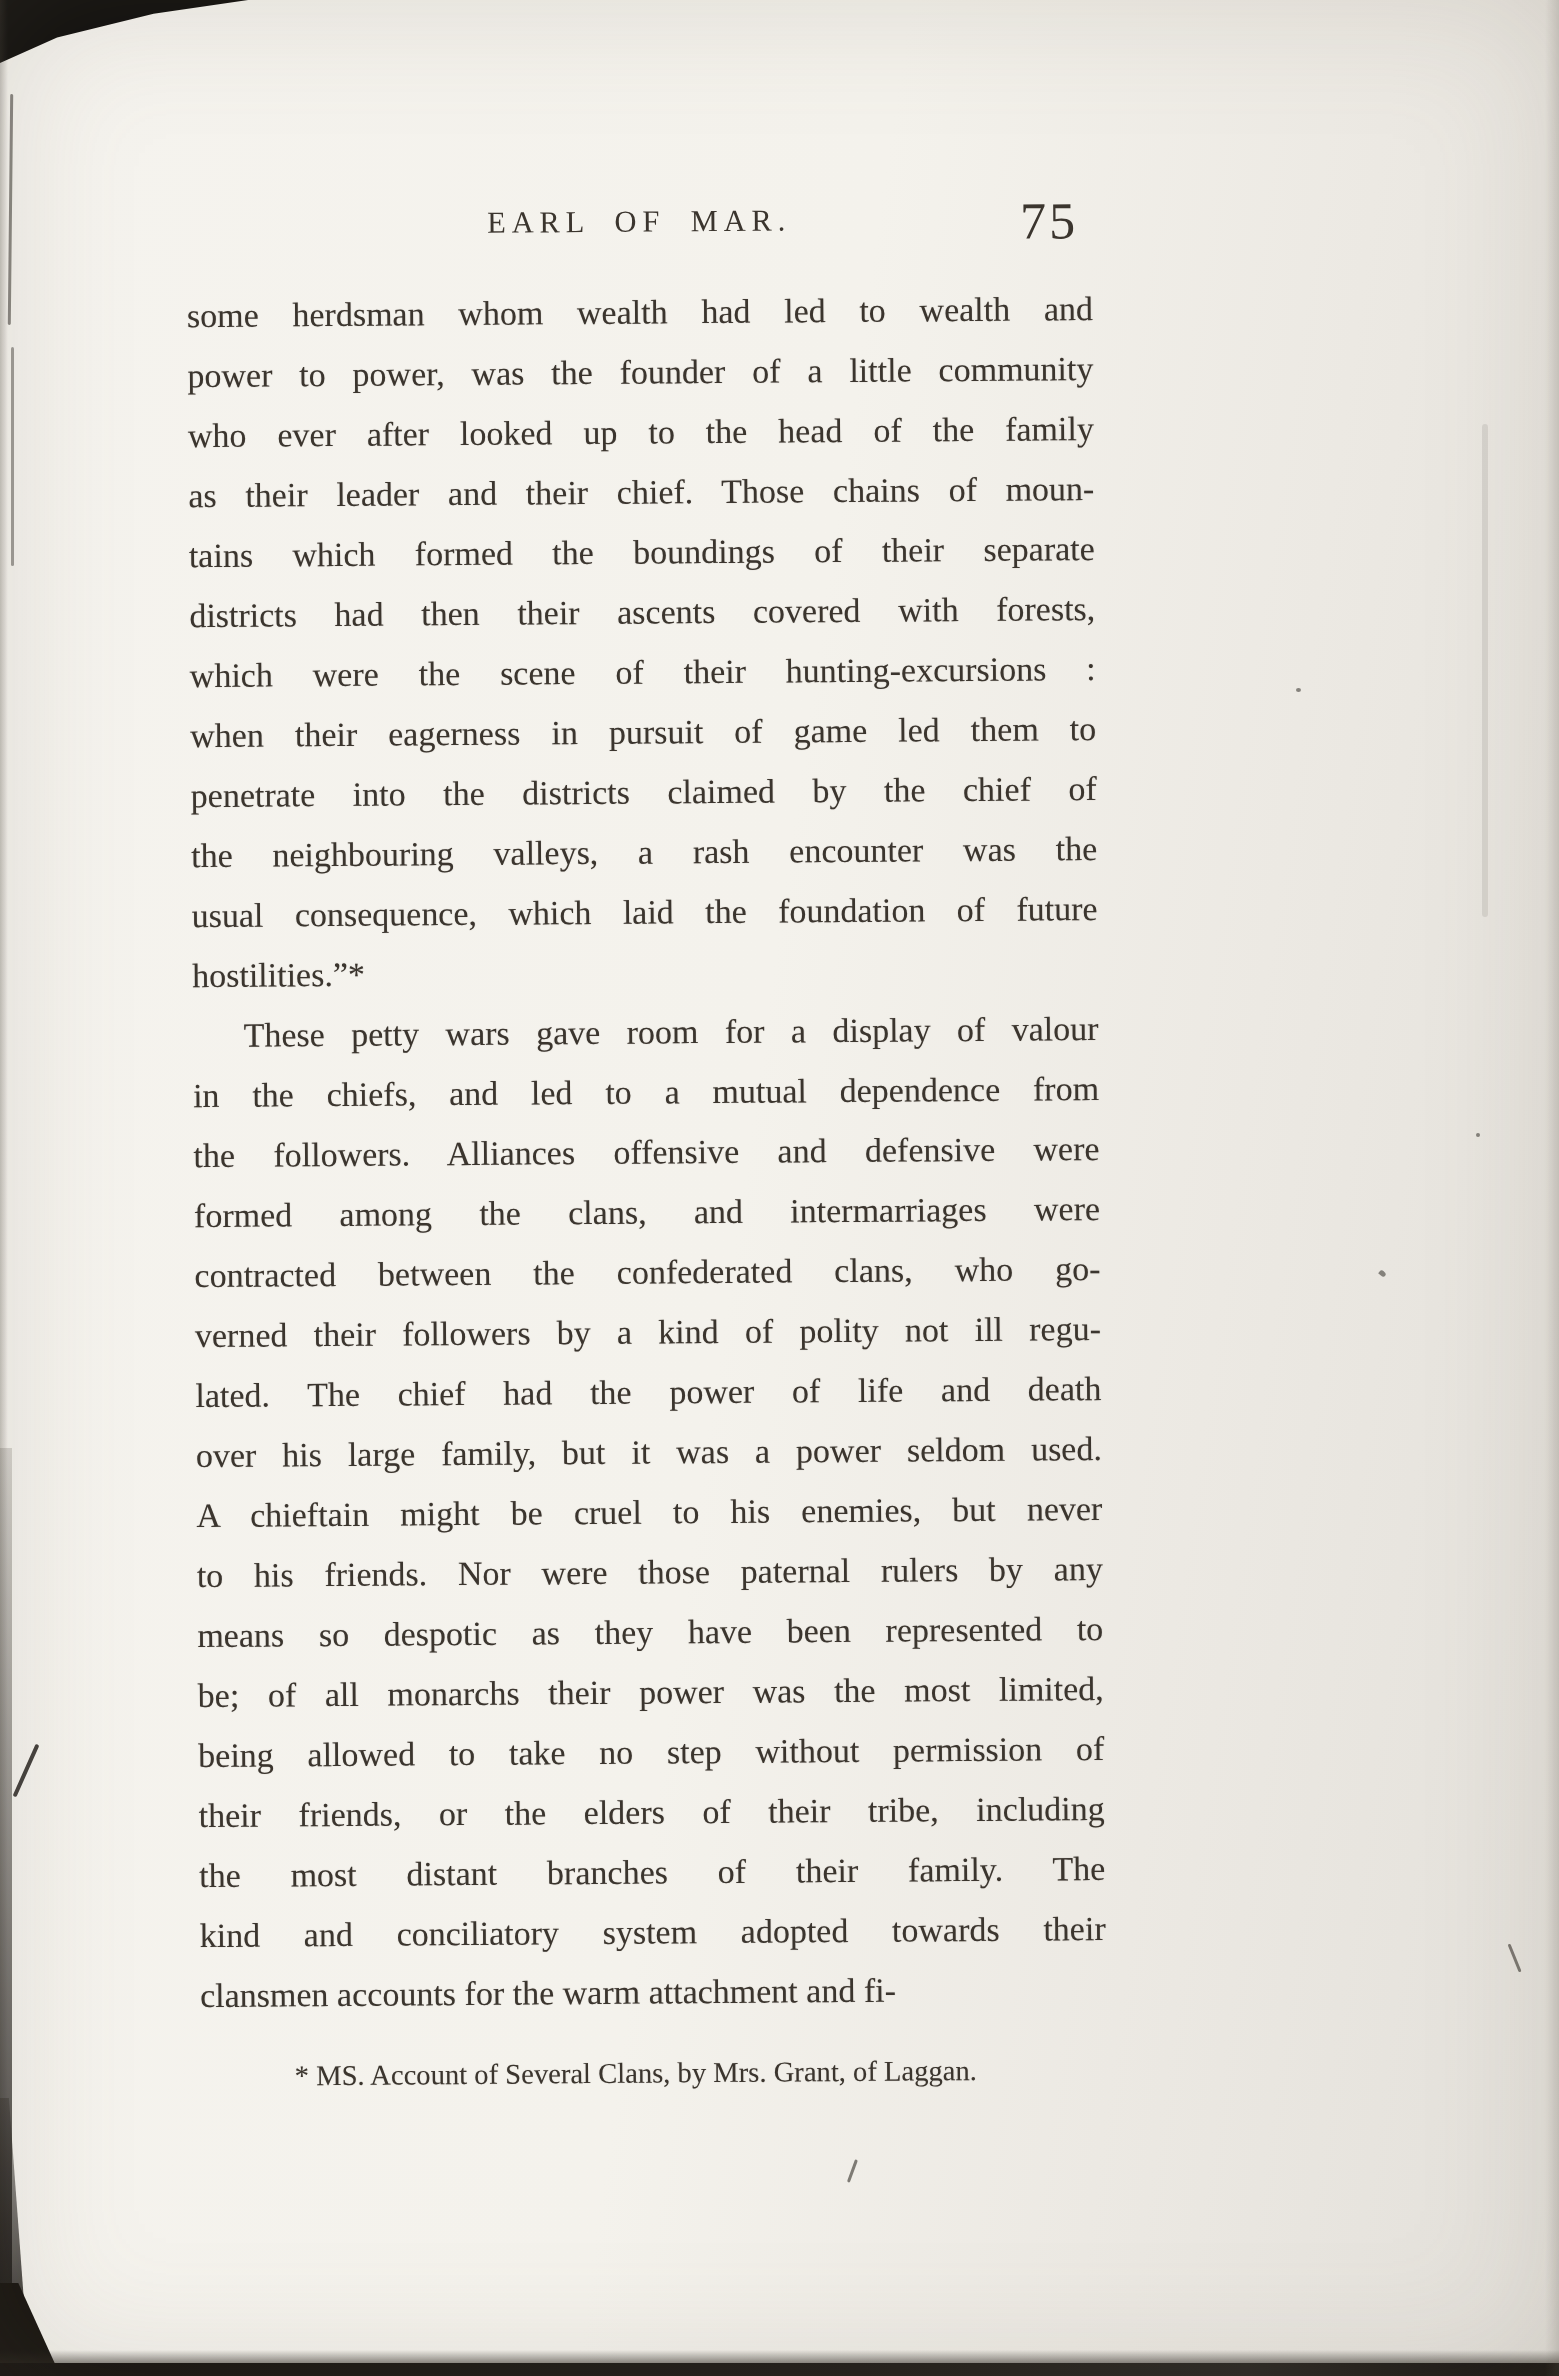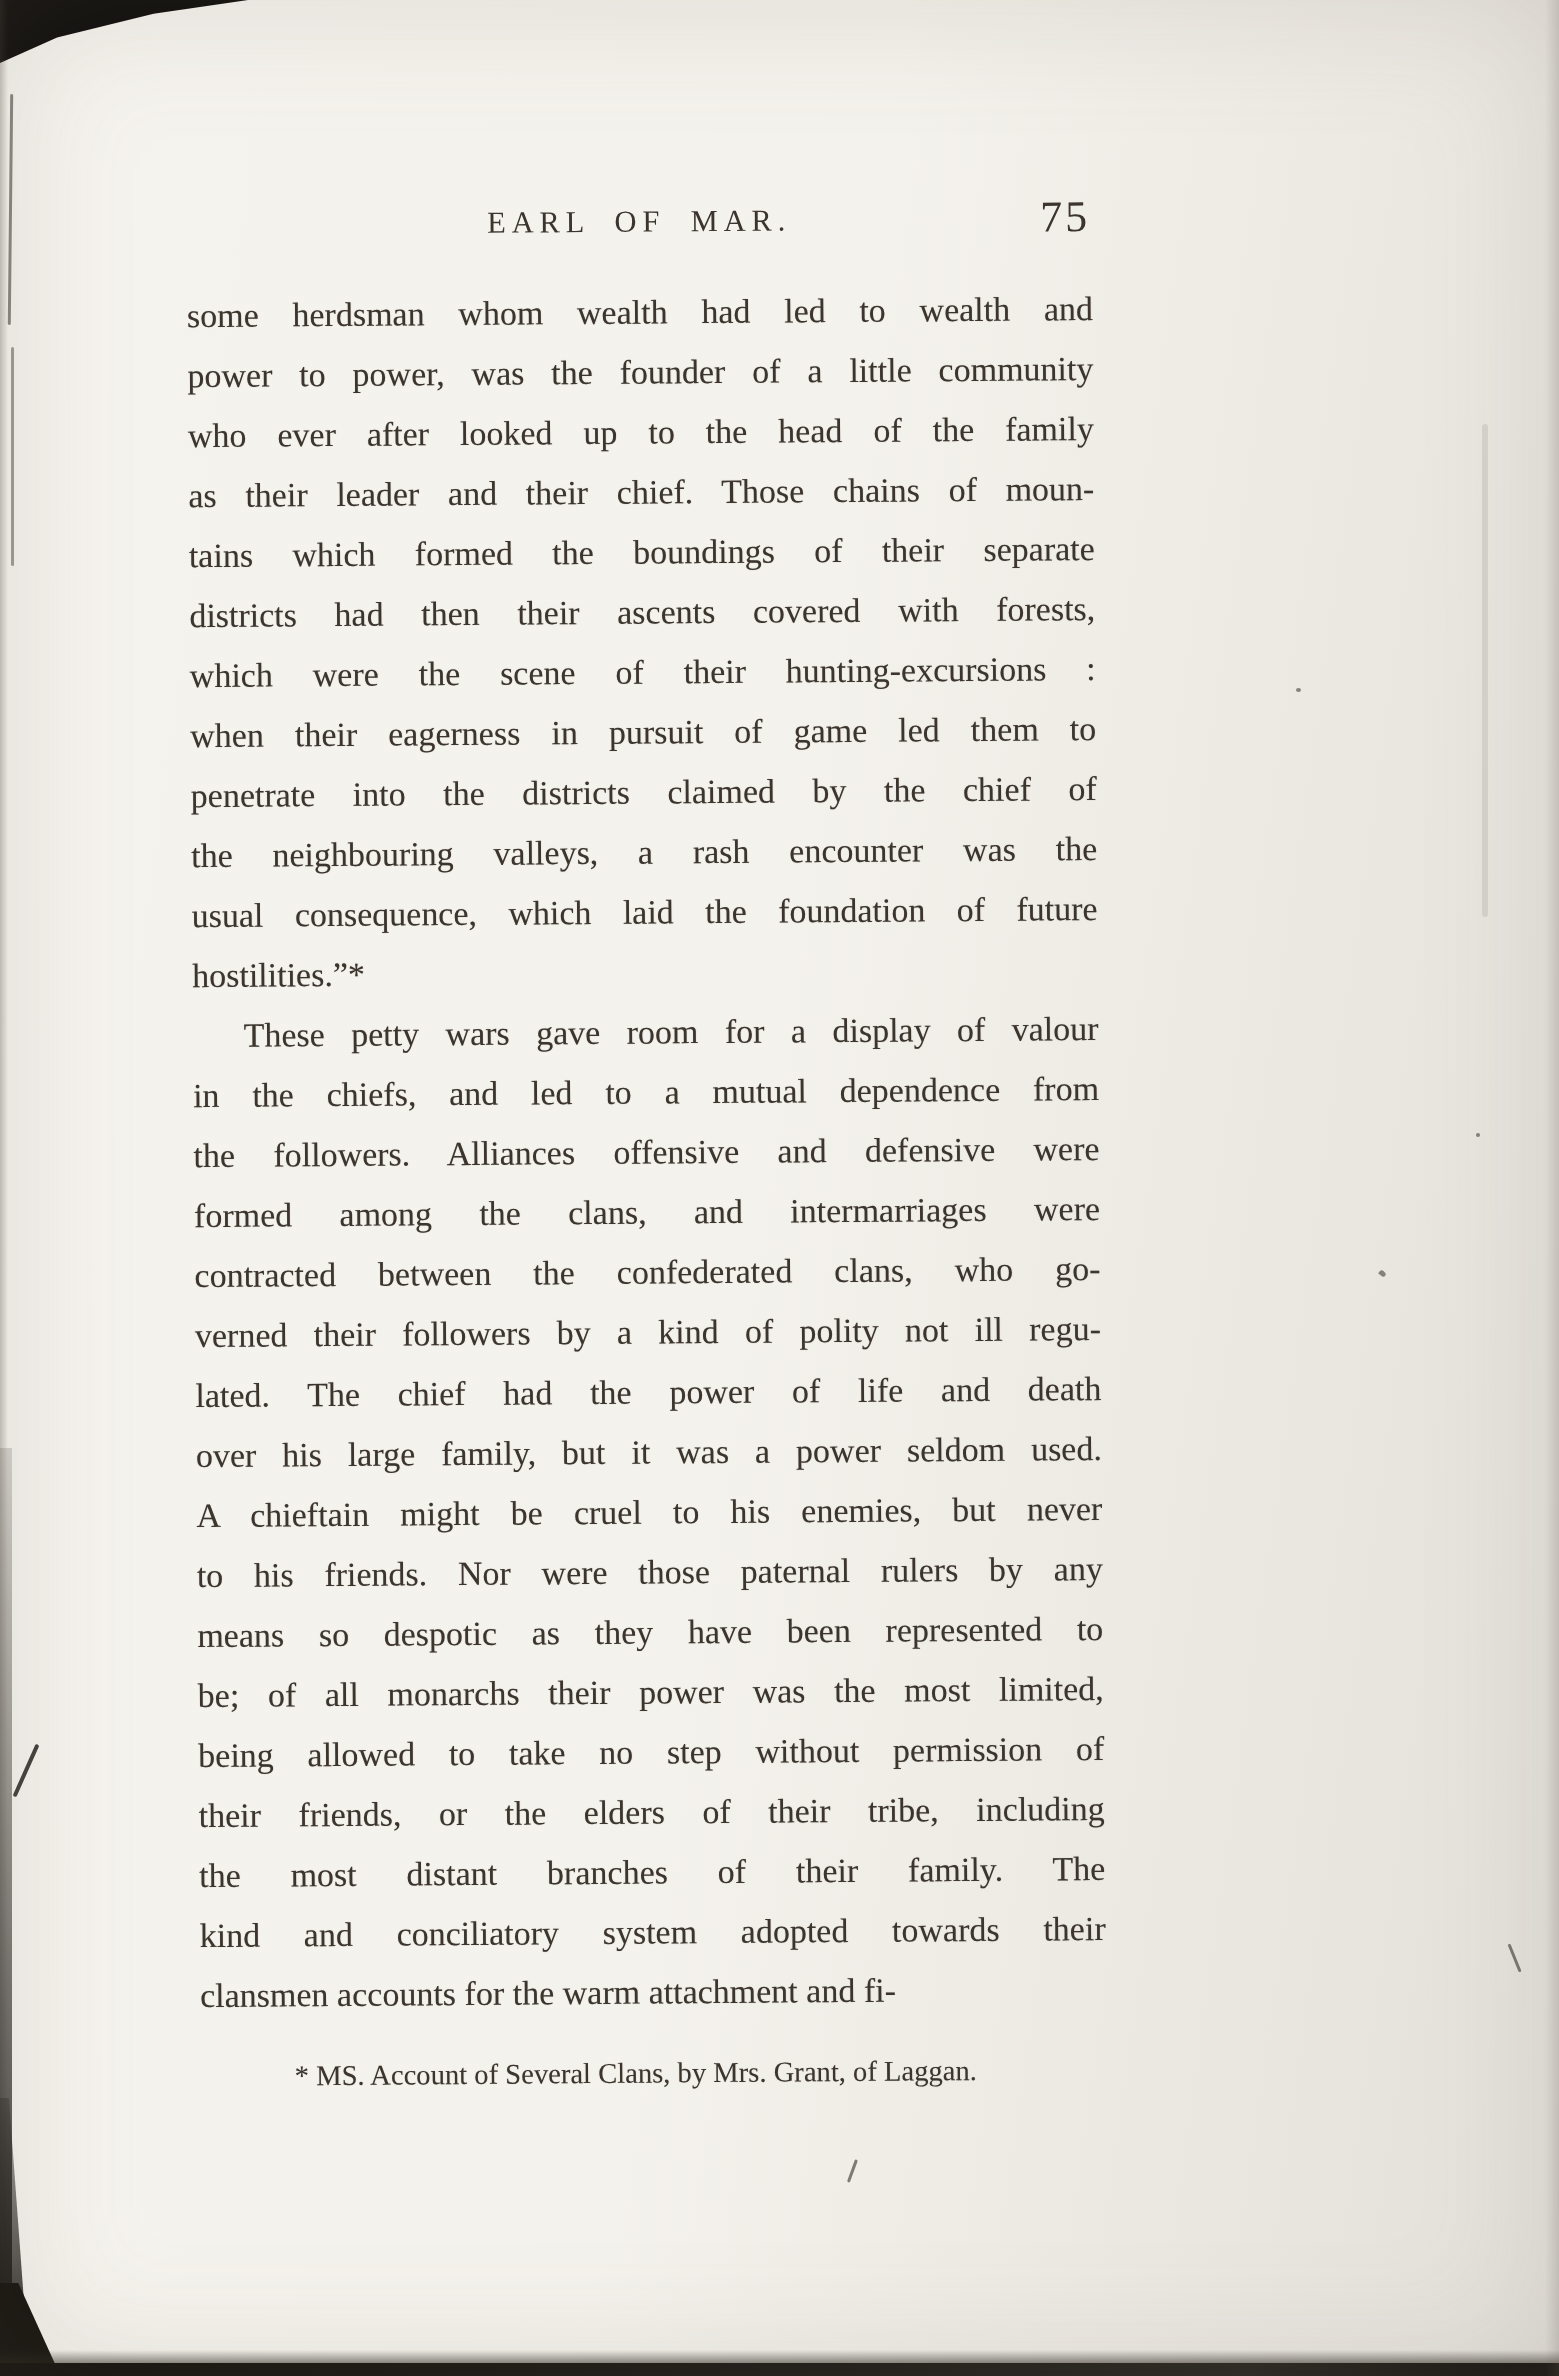--- a/index.html
+++ b/index.html
@@ -22,21 +22,21 @@
     position:absolute; left:192px; top:202px; width:906px;
     transform:rotate(-0.45deg); transform-origin:30% 40%;
     color:var(--ink,#3b352e);
   }
   .header { position:relative; height:82px; }
   .running-title {
     text-align:center; font-size:30.5px; letter-spacing:5.9px; word-spacing:11.8px;
     padding-top:3.9px; color:var(--ink,#3b352e);
   }
   .page-number {
-    position:absolute; right:2px; top:-5.9px; font-size:44px; letter-spacing:3px;
+    position:absolute; right:14px; top:-5.9px; font-size:52px; letter-spacing:3px;
     color:var(--ink,#3b352e);
   }
   .para { margin:0; }
   .line {
     font-size:34px; line-height:60px; height:60px;
     text-align:justify; text-align-last:justify; text-justify:inter-word;
     text-shadow:0 0 1px rgba(59,53,46,0.35);
   }
   .line-last { text-align-last:left; }
   .para-indent .line:first-child { text-indent:51px; }

